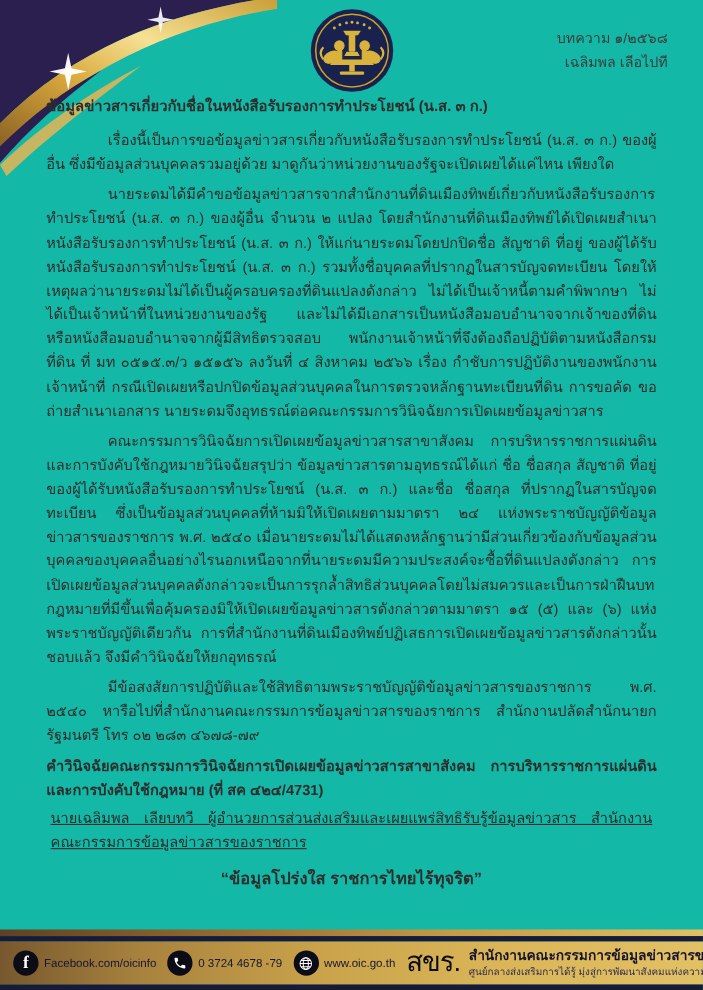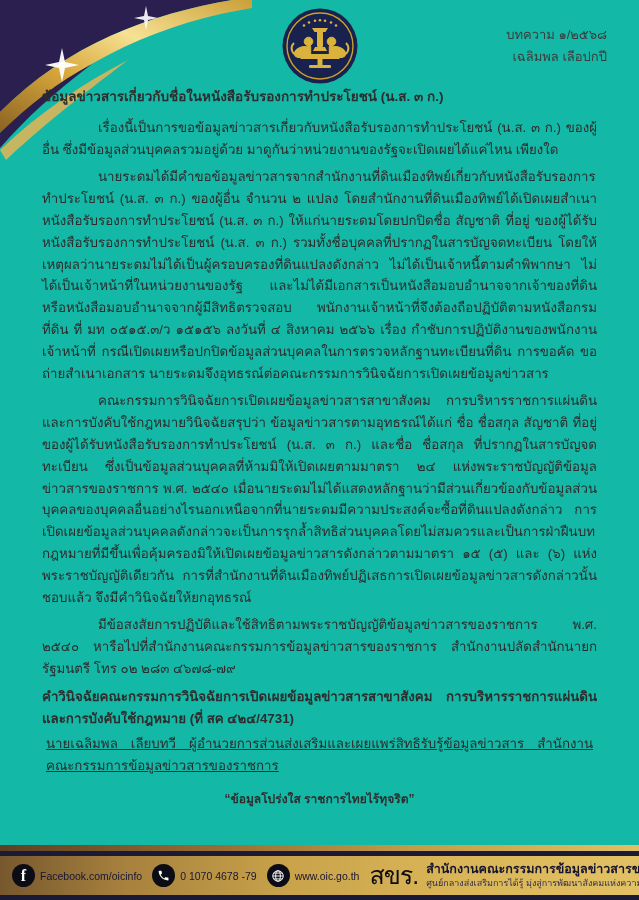--- a/index.html
+++ b/index.html
@@ -13,21 +13,21 @@
   
   .emblem { position:absolute; top:8px; left:282px; width:76px; height:76px; }
   
   .header-meta { position:absolute; top:24px; right:72px; text-align:right; font-size:13px; line-height:22px; color:#3c3c3c; }
   
   .content { position:absolute; top:86px; left:42px; width:555px; font-size:13.3px; line-height:21.8px; text-align:justify; }
   .title { text-align:left; font-weight:bold; margin:0 0 9px 0; font-size:13.5px; }
   .para { margin:0 0 6px 0; text-indent:56px; }
   .ref-heading { margin:0; font-weight:bold; text-indent:0; }
   .byline { margin:4px; text-indent:0;text-decoration:underline; }
-  .quote { text-align:center; font-weight:bold; margin:12px 0 0 0; font-size:12px; }
+  .quote { text-align:center; font-weight:bold; margin:12px 0 0 0; font-size:15px; }
   
   .footer { position:absolute; left:0; bottom:0; width:639px; }
   .f-goldline { height:6px; background:linear-gradient(90deg,#5e4123 0%,#91682f 30%,#c59c47 65%,#e0c062 100%); }
   .f-navyline { height:5px; background:#1a1936; }
   .f-band {
     height:39px; display:flex; align-items:center; padding:0 10px 0 12px; box-sizing:border-box;
     background:linear-gradient(90deg,#77582e 0%,#a8823e 20%,#c9a24a 45%,#d9b557 70%,#e2c164 100%);
     color:#171633;
   }
   .f-bottomline { height:5px; background:#1a1936; }
@@ -113,21 +113,21 @@
         <ellipse cx="20" cy="44" rx="8" ry="5" transform="rotate(-22 20 44)"></ellipse>
         <circle cx="26.5" cy="33.5" r="4.3"></circle>
         <rect x="25.5" y="37" width="3.2" height="11" rx="1.5"></rect>
         <path d="M12,46 q-5,-6 0,-11" fill="none" stroke-width="2"></path>
       </g>
     </svg>
   </div>
 
   <div class="header-meta">
     <div>บทความ ๑/๒๕๖๘</div>
-    <div>เฉลิมพล เลีอปกปี</div>
+    <div>เฉลิมพล เลีอไปที</div>
   </div>
 
   <div class="content">
     <div class="title">ข้อมูลข่าวสารเกี่ยวกับชื่อในหนังสือรับรองการทำประโยชน์ (น.ส. ๓ ก.)</div>
     <p class="para">เรื่องนี้เป็นการขอข้อมูลข่าวสารเกี่ยวกับหนังสือรับรองการทำประโยชน์ (น.ส. ๓ ก.) ของผู้อื่น ซึ่งมีข้อมูลส่วนบุคคลรวมอยู่ด้วย มาดูกันว่าหน่วยงานของรัฐจะเปิดเผยได้แค่ไหน เพียงใด</p>
     <p class="para">นายระดมได้มีคำขอข้อมูลข่าวสารจากสำนักงานที่ดินเมืองทิพย์เกี่ยวกับหนังสือรับรองการทำประโยชน์ (น.ส. ๓ ก.) ของผู้อื่น จำนวน ๒ แปลง โดยสำนักงานที่ดินเมืองทิพย์ได้เปิดเผยสำเนาหนังสือรับรองการทำประโยชน์ (น.ส. ๓ ก.) ให้แก่นายระดมโดยปกปิดชื่อ สัญชาติ ที่อยู่ ของผู้ได้รับหนังสือรับรองการทำประโยชน์ (น.ส. ๓ ก.) รวมทั้งชื่อบุคคลที่ปรากฏในสารบัญจดทะเบียน โดยให้เหตุผลว่านายระดมไม่ได้เป็นผู้ครอบครองที่ดินแปลงดังกล่าว ไม่ได้เป็นเจ้าหนี้ตามคำพิพากษา ไม่ได้เป็นเจ้าหน้าที่ในหน่วยงานของรัฐ และไม่ได้มีเอกสารเป็นหนังสือมอบอำนาจจากเจ้าของที่ดินหรือหนังสือมอบอำนาจจากผู้มีสิทธิตรวจสอบ พนักงานเจ้าหน้าที่จึงต้องถือปฏิบัติตามหนังสือกรมที่ดิน ที่ มท ๐๕๑๕.๓/ว ๑๕๑๕๖ ลงวันที่ ๔ สิงหาคม ๒๕๖๖ เรื่อง กำชับการปฏิบัติงานของพนักงานเจ้าหน้าที่ กรณีเปิดเผยหรือปกปิดข้อมูลส่วนบุคคลในการตรวจหลักฐานทะเบียนที่ดิน การขอคัด ขอถ่ายสำเนาเอกสาร นายระดมจึงอุทธรณ์ต่อคณะกรรมการวินิจฉัยการเปิดเผยข้อมูลข่าวสาร</p>
     <p class="para">คณะกรรมการวินิจฉัยการเปิดเผยข้อมูลข่าวสารสาขาสังคม การบริหารราชการแผ่นดินและการบังคับใช้กฎหมายวินิจฉัยสรุปว่า ข้อมูลข่าวสารตามอุทธรณ์ได้แก่ ชื่อ ชื่อสกุล สัญชาติ ที่อยู่ของผู้ได้รับหนังสือรับรองการทำประโยชน์ (น.ส. ๓ ก.) และชื่อ ชื่อสกุล ที่ปรากฏในสารบัญจดทะเบียน ซึ่งเป็นข้อมูลส่วนบุคคลที่ห้ามมิให้เปิดเผยตามมาตรา ๒๔ แห่งพระราชบัญญัติข้อมูลข่าวสารของราชการ พ.ศ. ๒๕๔๐ เมื่อนายระดมไม่ได้แสดงหลักฐานว่ามีส่วนเกี่ยวข้องกับข้อมูลส่วนบุคคลของบุคคลอื่นอย่างไรนอกเหนือจากที่นายระดมมีความประสงค์จะซื้อที่ดินแปลงดังกล่าว การเปิดเผยข้อมูลส่วนบุคคลดังกล่าวจะเป็นการรุกล้ำสิทธิส่วนบุคคลโดยไม่สมควรและเป็นการฝ่าฝืนบทกฎหมายที่มีขึ้นเพื่อคุ้มครองมิให้เปิดเผยข้อมูลข่าวสารดังกล่าวตามมาตรา ๑๕ (๕) และ (๖) แห่งพระราชบัญญัติเดียวกัน การที่สำนักงานที่ดินเมืองทิพย์ปฏิเสธการเปิดเผยข้อมูลข่าวสารดังกล่าวนั้นชอบแล้ว จึงมีคำวินิจฉัยให้ยกอุทธรณ์</p>
     <p class="para">มีข้อสงสัยการปฏิบัติและใช้สิทธิตามพระราชบัญญัติข้อมูลข่าวสารของราชการ พ.ศ. ๒๕๔๐ หารือไปที่สำนักงานคณะกรรมการข้อมูลข่าวสารของราชการ สำนักงานปลัดสำนักนายกรัฐมนตรี โทร ๐๒ ๒๘๓ ๔๖๗๘-๗๙</p>
     <p class="ref-heading">คำวินิจฉัยคณะกรรมการวินิจฉัยการเปิดเผยข้อมูลข่าวสารสาขาสังคม การบริหารราชการแผ่นดิน และการบังคับใช้กฎหมาย (ที่ สค ๔๒๔/4731)</p>
     <p class="byline">นายเฉลิมพล เลียบทวี ผู้อำนวยการส่วนส่งเสริมและเผยแพร่สิทธิรับรู้ข้อมูลข่าวสาร สำนักงานคณะกรรมการข้อมูลข่าวสารของราชการ</p>
@@ -145,21 +145,21 @@
         </span>
         <span class="contact-label">Facebook.com/oicinfo</span>
       </div>
 
       <div class="contact">
         <span class="circle-icon">
           <svg width="13" height="13" viewBox="0 0 24 24">
               <path d="M6.6 10.8c1.5 2.9 3.8 5.2 6.7 6.7l2.2-2.2c.3-.3.7-.4 1.1-.3 1.1.4 2.3.6 3.6.6.6 0 1 .4 1 1V20c0 .6-.4 1-1 1C10.9 21 3 13.1 3 3.9 3 3.4 3.4 3 4 3h3.6c.6 0 1 .4 1 1 0 1.2.2 2.4.6 3.6.1.4 0 .8-.3 1.1L6.6 10.8z" fill="#fff"></path>
             </svg>
         </span>
-        <span class="contact-label">0 1070 4678 -79</span>
+        <span class="contact-label">0 3724 4678 -79</span>
       </div>
 
       <div class="contact">
         <span class="circle-icon">
           <svg width="14" height="14" viewBox="0 0 24 24" fill="none" stroke="#fff" stroke-width="1.6">
             <circle cx="12" cy="12" r="9"></circle>
             <ellipse cx="12" cy="12" rx="4" ry="9"></ellipse>
             <line x1="3" y1="12" x2="21" y2="12"></line>
             <line x1="4.5" y1="7" x2="19.5" y2="7"></line>
             <line x1="4.5" y1="17" x2="19.5" y2="17"></line>

